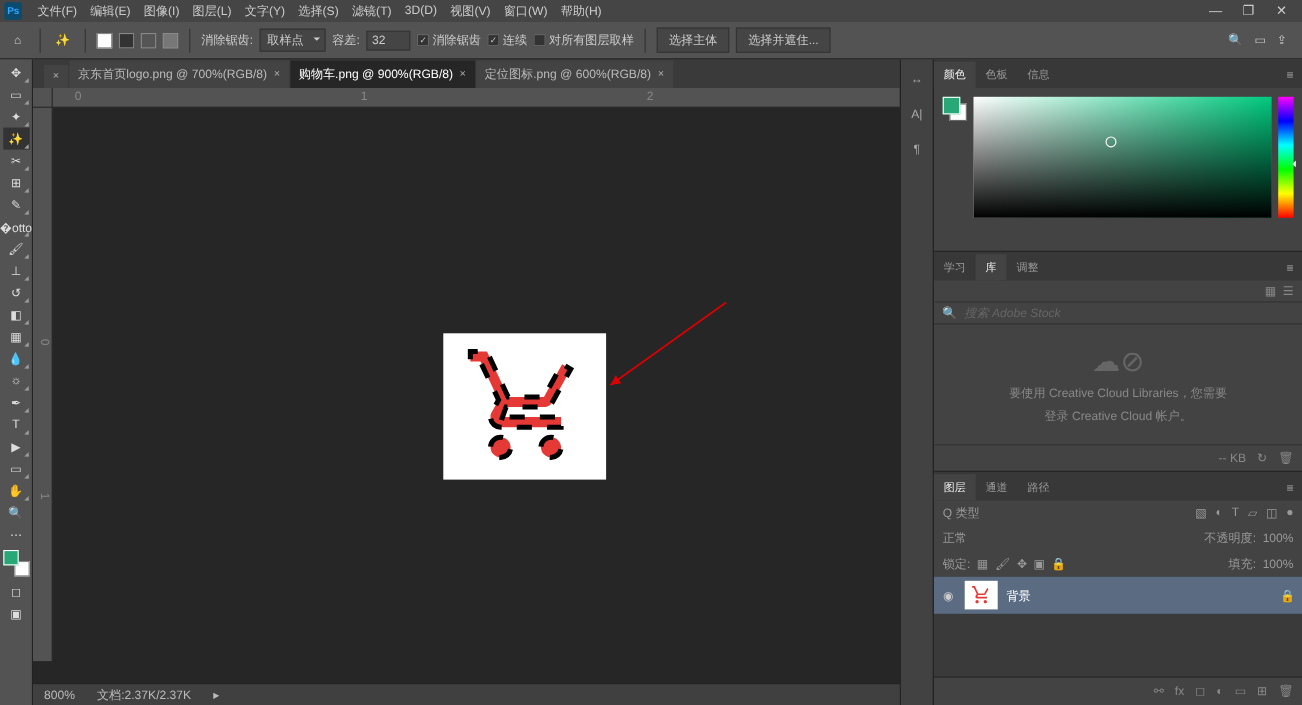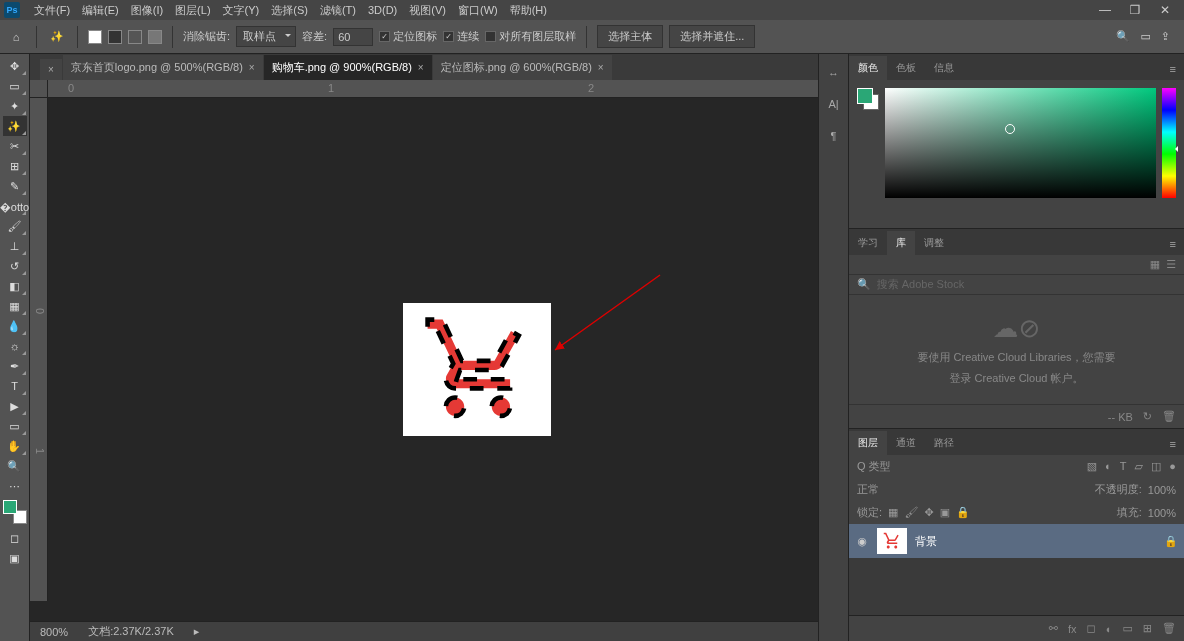--- a/index.html
+++ b/index.html
@@ -104,24 +104,24 @@
   <div class="tool-ico">✨</div>
   <div class="divider"></div>
   <div class="swatch-box" style="background:#fff"></div>
   <div class="swatch-box" style="background:#333"></div>
   <div class="swatch-box" style="background:#555"></div>
   <div class="swatch-box" style="background:#777"></div>
   <div class="divider"></div>
   <span>消除锯齿:</span>
   <div class="dropdown">取样点</div>
   <span>容差:</span>
-  <div class="num-input">60</div>
+  <div class="num-input">32</div>
   <label class="opt-lbl">
       <span class="chk">✓</span>
-      <span>定位图标</span>
+      <span>消除锯齿</span>
     </label>
   <label class="opt-lbl">
       <span class="chk">✓</span>
       <span>连续</span>
     </label>
   <label class="opt-lbl">
       <span class="chk"></span>
       <span>对所有图层取样</span>
     </label>
   <div class="divider"></div>
@@ -165,21 +165,21 @@
     <div class="tool">◻</div>
     <div class="tool">▣</div>
   </div>
 
   <div class="docarea">
     <div class="tabs">
       <div class="tab">
           <span class="x">×</span>
         </div>
       <div class="tab">
-          <span>京东首页logo.png @ 500%(RGB/8)</span>
+          <span>京东首页logo.png @ 700%(RGB/8)</span>
           <span class="x">×</span>
         </div>
       <div class="tab active">
           <span>购物车.png @ 900%(RGB/8)</span>
           <span class="x">×</span>
         </div>
       <div class="tab">
           <span>定位图标.png @ 600%(RGB/8)</span>
           <span class="x">×</span>
         </div>
@@ -251,21 +251,21 @@
         <div class="ptab">调整</div>
         <div class="menu-icon">≡</div>
       </div>
       <div class="lib-row">
         <span style="flex:1"></span>
         <span>▦</span>
         <span>☰</span>
       </div>
       <div class="lib-row">
         <span>🔍</span>
-        <span style="flex:1;color:#666">搜索 Adobe Stock</span>
+        <span style="flex:1;font-style:italic;color:#666">搜索 Adobe Stock</span>
       </div>
       <div class="lib-body">
         <div class="cloud-ico">☁⊘</div>
         <div>要使用 Creative Cloud Libraries，您需要</div>
         <div>登录 Creative Cloud 帐户。</div>
       </div>
       <div class="lib-foot">
         <span>-- KB</span>
         <span>↻</span>
         <span>🗑</span>

